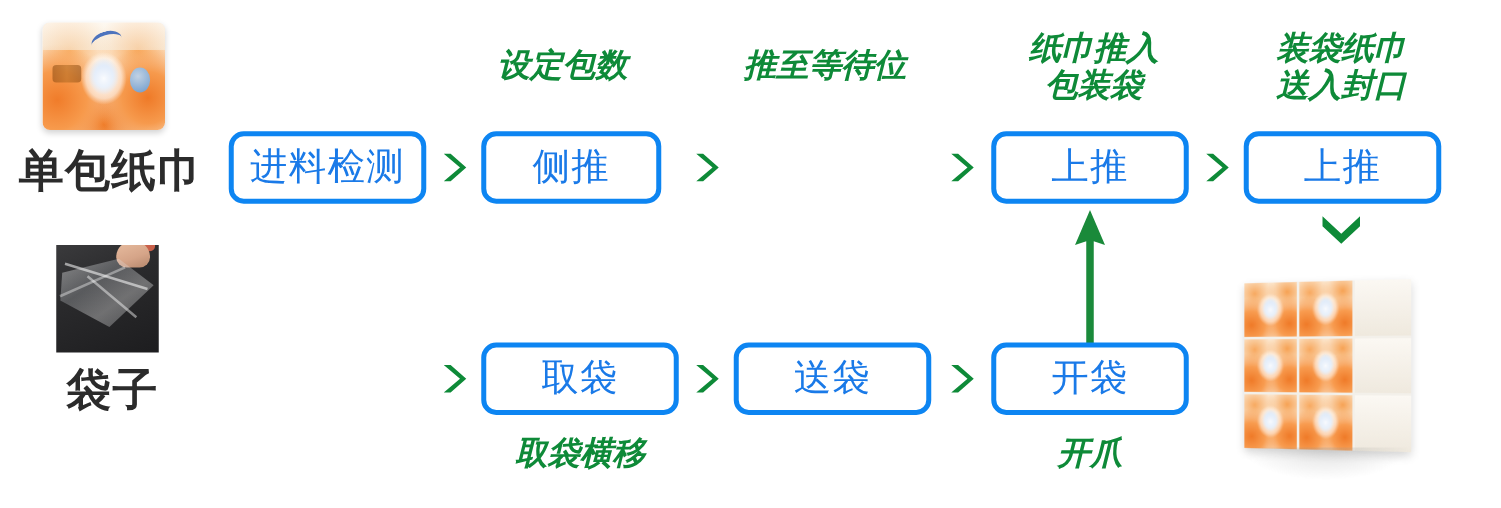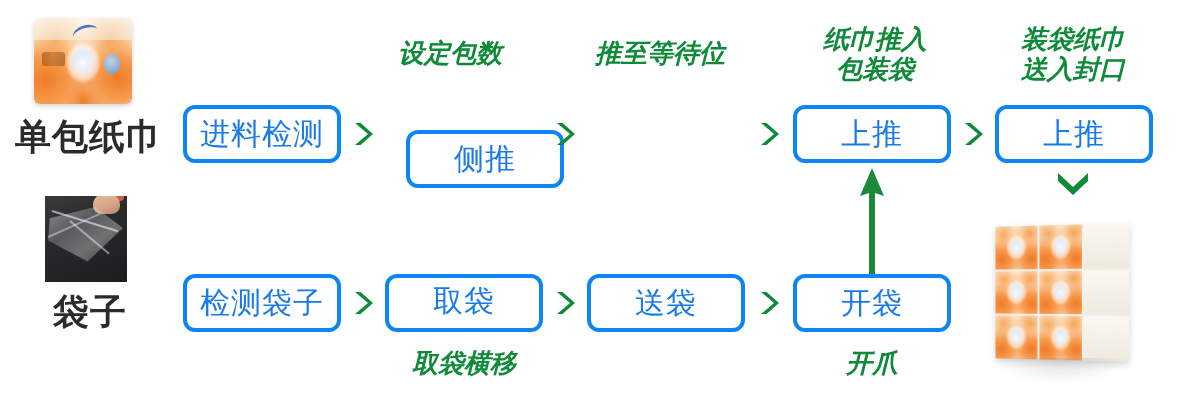--- a/index.html
+++ b/index.html
@@ -190,21 +190,21 @@
   <div class="note" style="left:370px;top:38px;width:160px;">设定包数</div>
   <div class="note" style="left:570px;top:38px;width:180px;">推至等待位</div>
   <div class="note" style="left:790px;top:24px;width:170px;">纸巾推入
 包装袋</div>
   <div class="note" style="left:988px;top:24px;width:170px;">装袋纸巾
 送入封口</div>
 
   <div class="step-box" style="left:183px;top:105px;width:158px;height:58px;">
     <span class="step-label">进料检测</span>
   </div>
-  <div class="step-box" style="left:406px;top:105px;width:158px;height:58px;margin-top:25px;">
+  <div class="step-box" style="left:385px;top:105px;width:144px;height:58px;">
     <span class="step-label">侧推</span>
   </div>
   <div class="step-box" style="left:793px;top:105px;width:158px;height:58px;">
     <span class="step-label">上推</span>
   </div>
   <div class="step-box" style="left:995px;top:105px;width:158px;height:58px;">
     <span class="step-label">上推</span>
   </div>
 
   <div class="chev" style="left:352px;top:121px;">
@@ -244,24 +244,21 @@
     <div class="bp-sleeve"></div>
     <div class="bp-hand"></div>
     <div class="bp-sheet"></div>
     <div class="bp-fold1"></div>
     <div class="bp-fold2"></div>
     <div class="bp-fold3"></div>
   </div>
 
   <div class="row-caption" style="left:40px;top:288px;width:100px;">袋子</div>
 
-  <div class="step-box" style="left:183px;top:274px;width:158px;height:58px;">
-    <span class="step-label">检测袋子</span>
-  </div>
-  <div class="step-box" style="left:385px;top:274px;width:158px;height:58px;font-family:Liberation Mono, monospace;">
+  <div class="step-box" style="left:385px;top:274px;width:158px;height:58px;">
     <span class="step-label">取袋</span>
   </div>
   <div class="step-box" style="left:587px;top:274px;width:158px;height:58px;">
     <span class="step-label">送袋</span>
   </div>
   <div class="step-box" style="left:793px;top:274px;width:158px;height:58px;">
     <span class="step-label">开袋</span>
   </div>
 
   <div class="chev" style="left:352px;top:290px;">

